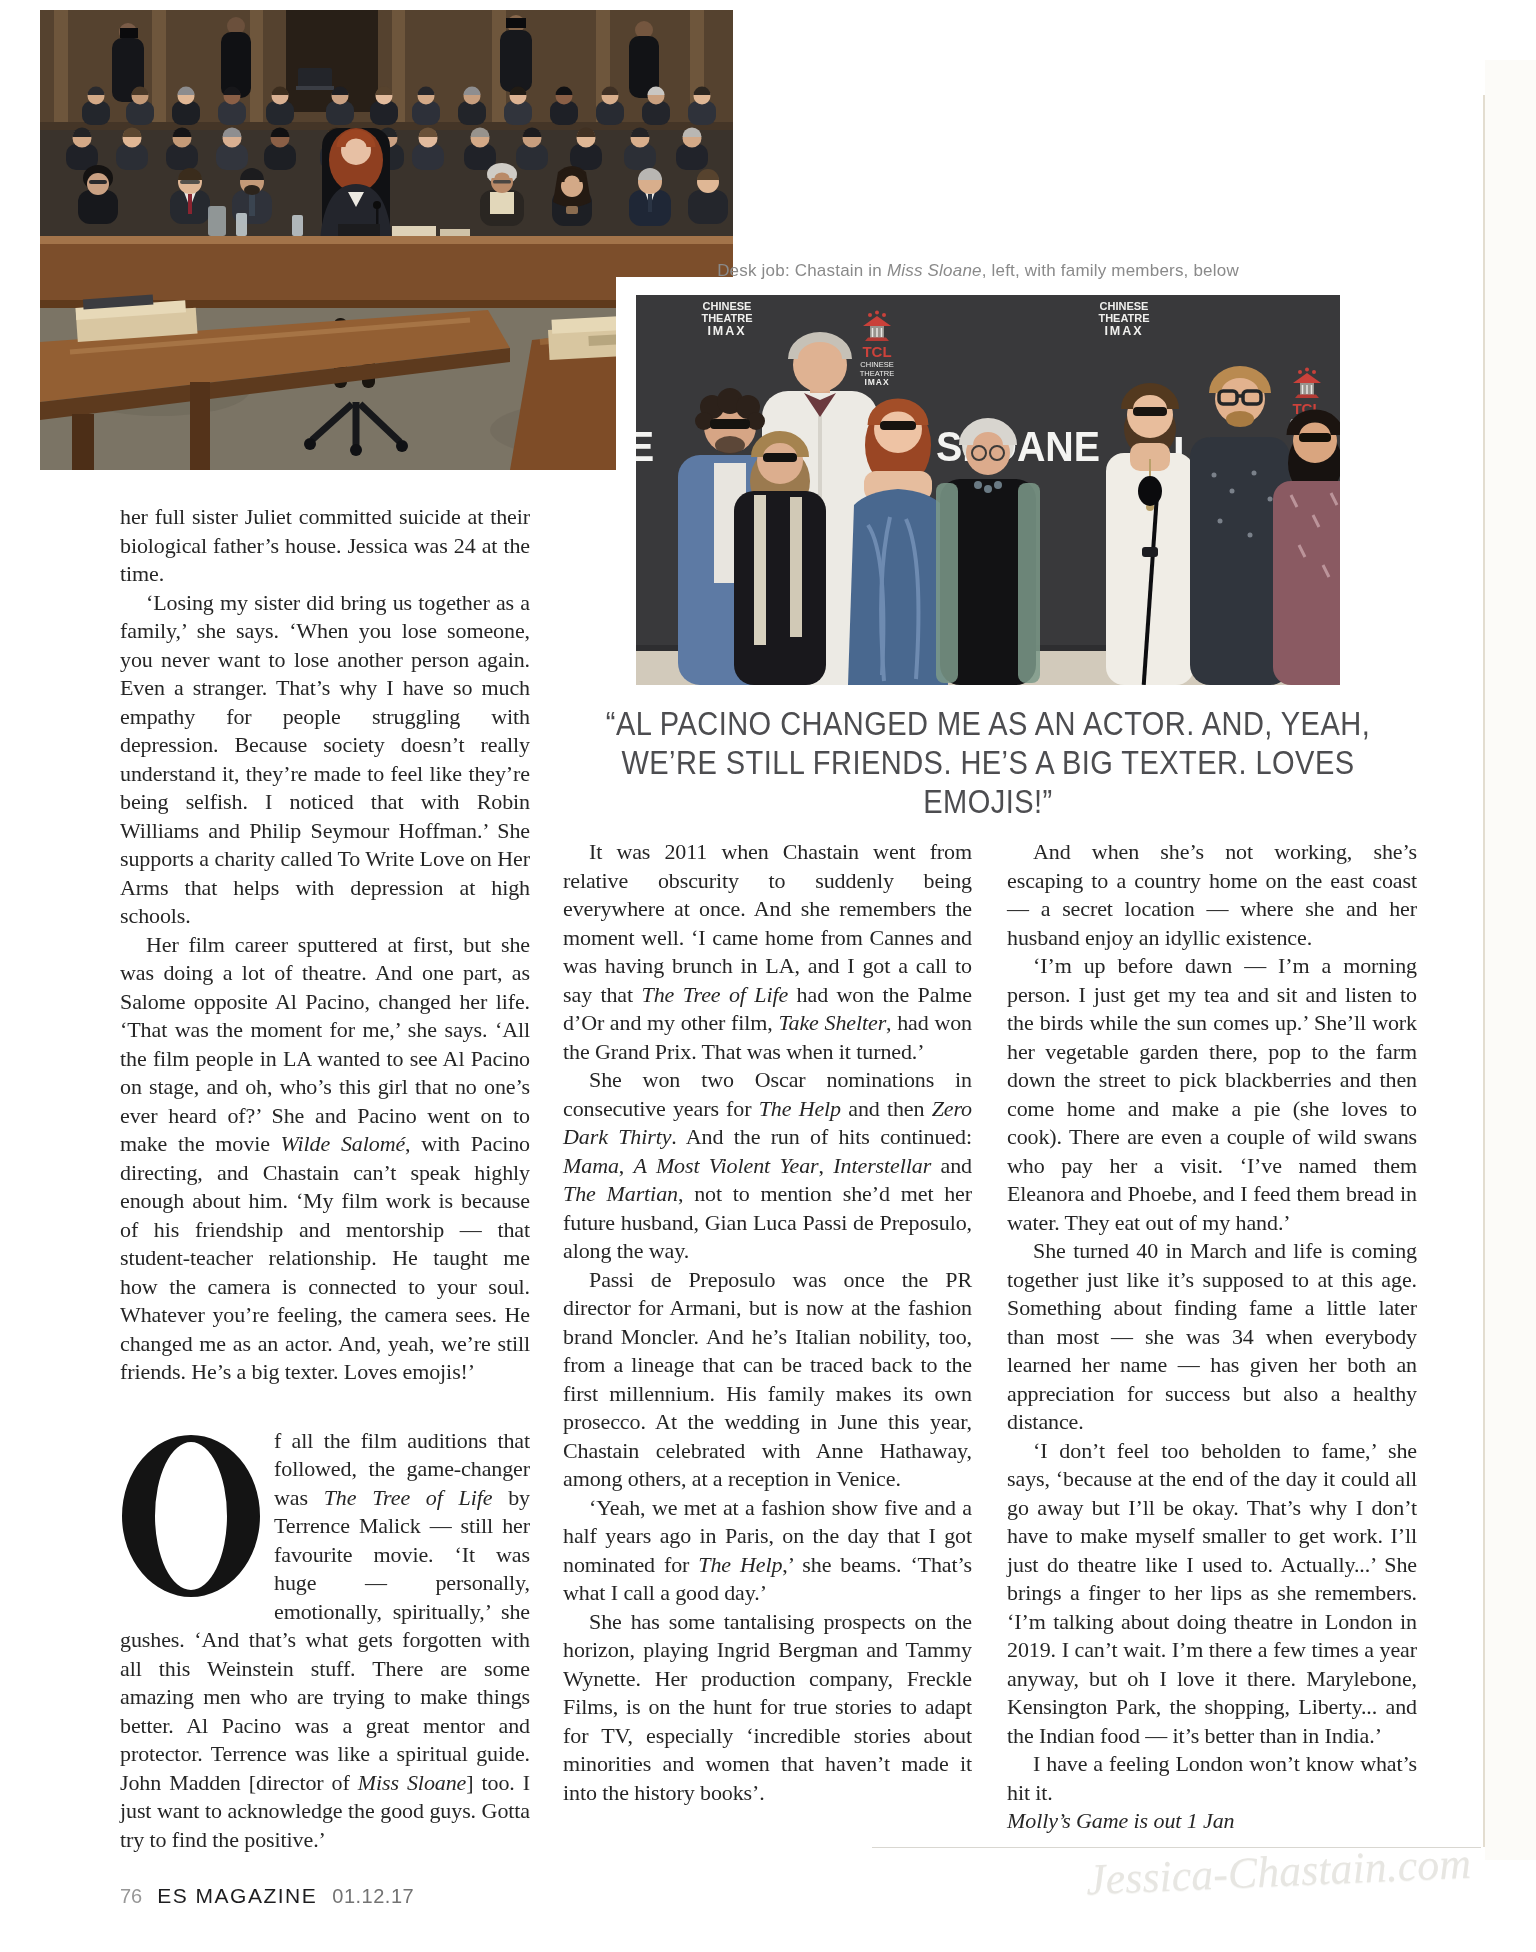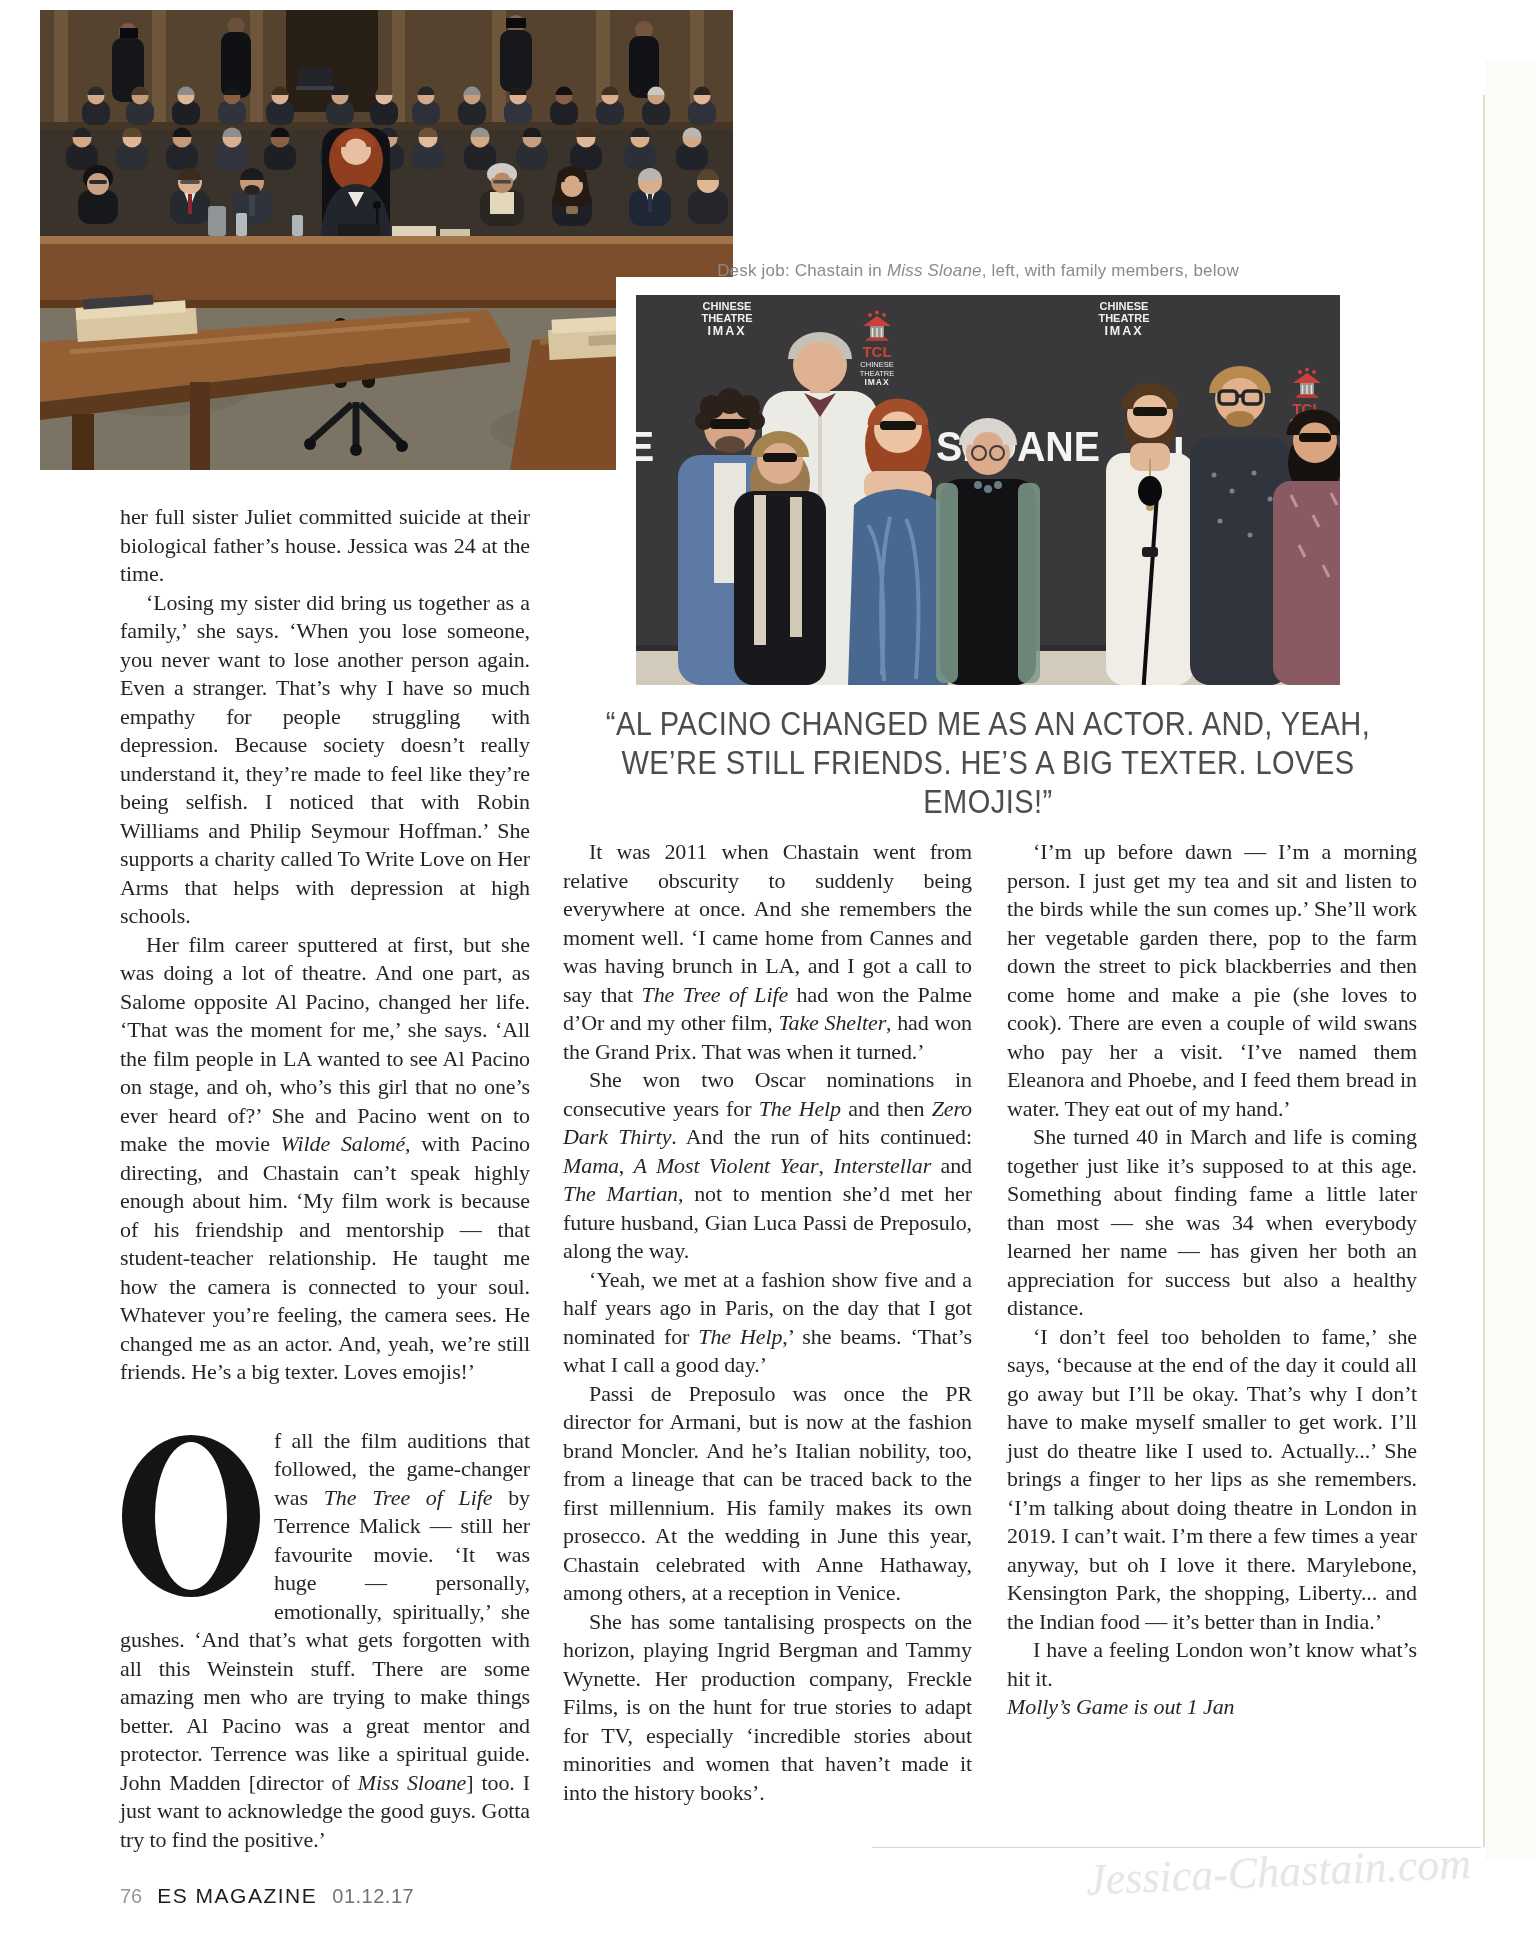--- a/index.html
+++ b/index.html
@@ -519,25 +519,26 @@
       <p class="para"><span>her full sister Juliet committed suicide at their biological father’s house. Jessica was 24 at the time.</span></p>
       <p class="para indent"><span>‘Losing my sister did bring us together as a family,’ she says. ‘When you lose someone, you never want to lose another person again. Even a stranger. That’s why I have so much empathy for people struggling with depression. Because society doesn’t really understand it, they’re made to feel like they’re being selfish. I noticed that with Robin Williams and Philip Seymour Hoffman.’ She supports a charity called To Write Love on Her Arms that helps with depression at high schools.</span></p>
       <p class="para indent"><span>Her film career sputtered at first, but she was doing a lot of theatre. And one part, as Salome opposite Al Pacino, changed her life. ‘That was the moment for me,’ she says. ‘All the film people in LA wanted to see Al Pacino on stage, and oh, who’s this girl that no one’s ever heard of?’ She and Pacino went on to make the movie </span><i>Wilde Salomé</i><span>, with Pacino directing, and Chastain can’t speak highly enough about him. ‘My film work is because of his friendship and mentorship — that student-teacher relationship. He taught me how the camera is connected to your soul. Whatever you’re feeling, the camera sees. He changed me as an actor. And, yeah, we’re still friends. He’s a big texter. Loves emojis!’</span></p>
       <p class="para has-drop"><span class="dropcap" role="text" aria-label="O">
           <span class="oval"></span>
         </span><span>f all the film auditions that followed, the game-changer was </span><i>The Tree of Life</i><span> by Terrence Malick — still her favourite movie. ‘It was huge — personally, emotionally, spiritually,’ she gushes. ‘And that’s what gets forgotten with all this Weinstein stuff. There are some amazing men who are trying to make things better. Al Pacino was a great mentor and protector. Terrence was like a spiritual guide. John Madden [director of </span><i>Miss Sloane</i><span>] too. I just want to acknowledge the good guys. Gotta try to find the positive.’</span></p>
     </div>
   <div class="col" id="col-middle">
       <p class="para indent"><span>It was 2011 when Chastain went from relative obscurity to suddenly being everywhere at once. And she remembers the moment well. ‘I came home from Cannes and was having brunch in LA, and I got a call to say that </span><i>The Tree of Life</i><span> had won the Palme d’Or and my other film, </span><i>Take Shelter</i><span>, had won the Grand Prix. That was when it turned.’</span></p>
       <p class="para indent"><span>She won two Oscar nominations in consecutive years for </span><i>The Help</i><span> and then </span><i>Zero Dark Thirty</i><span>. And the run of hits continued: </span><i>Mama</i><span>, </span><i>A Most Violent Year</i><span>, </span><i>Interstellar</i><span> and </span><i>The Martian</i><span>, not to mention she’d met her future husband, Gian Luca Passi de Preposulo, along the way.</span></p>
+      <p class="para indent"><span>Passi de Preposulo was once the PR director for Armani, but is now at the fashion brand Moncler. And he’s Italian nobility, too, from a lineage that can be traced back to the first millennium. His family makes its own prosecco. At the wedding in June this year, Chastain celebrated with Anne Hathaway, among others, at a reception in Venice.</span></p>
       <p class="para indent"><span>‘Yeah, we met at a fashion show five and a half years ago in Paris, on the day that I got nominated for </span><i>The Help</i><span>,’ she beams. ‘That’s what I call a good day.’</span></p>
-      <p class="para indent"><span>Passi de Preposulo was once the PR director for Armani, but is now at the fashion brand Moncler. And he’s Italian nobility, too, from a lineage that can be traced back to the first millennium. His family makes its own prosecco. At the wedding in June this year, Chastain celebrated with Anne Hathaway, among others, at a reception in Venice.</span></p>
       <p class="para indent"><span>She has some tantalising prospects on the horizon, playing Ingrid Bergman and Tammy Wynette. Her production company, Freckle Films, is on the hunt for true stories to adapt for TV, especially ‘incredible stories about minorities and women that haven’t made it into the history books’.</span></p>
     </div>
   <div class="col" id="col-right">
+      <p class="para indent"><span>And when she’s not working, she’s escaping to a country home on the east coast — a secret location — where she and her husband enjoy an idyllic existence.</span></p>
       <p class="para indent"><span>‘I’m up before dawn — I’m a morning person. I just get my tea and sit and listen to the birds while the sun comes up.’ She’ll work her vegetable garden there, pop to the farm down the street to pick blackberries and then come home and make a pie (she loves to cook). There are even a couple of wild swans who pay her a visit. ‘I’ve named them Eleanora and Phoebe, and I feed them bread in water. They eat out of my hand.’</span></p>
       <p class="para indent"><span>She turned 40 in March and life is coming together just like it’s supposed to at this age. Something about finding fame a little later than most — she was 34 when everybody learned her name — has given her both an appreciation for success but also a healthy distance.</span></p>
       <p class="para indent"><span>‘I don’t feel too beholden to fame,’ she says, ‘because at the end of the day it could all go away but I’ll be okay. That’s why I don’t have to make myself smaller to get work. I’ll just do theatre like I used to. Actually...’ She brings a finger to her lips as she remembers. ‘I’m talking about doing theatre in London in 2019. I can’t wait. I’m there a few times a year anyway, but oh I love it there. Marylebone, Kensington Park, the shopping, Liberty... and the Indian food — it’s better than in India.’</span></p>
       <p class="para indent"><span>I have a feeling London won’t know what’s hit it.</span></p>
       <p class="para"><i>Molly’s Game is out 1 Jan</i></p>
     </div>
 
   <div class="footer">
     <span class="pgnum">76</span>
     <span class="mag">ES MAGAZINE</span>

